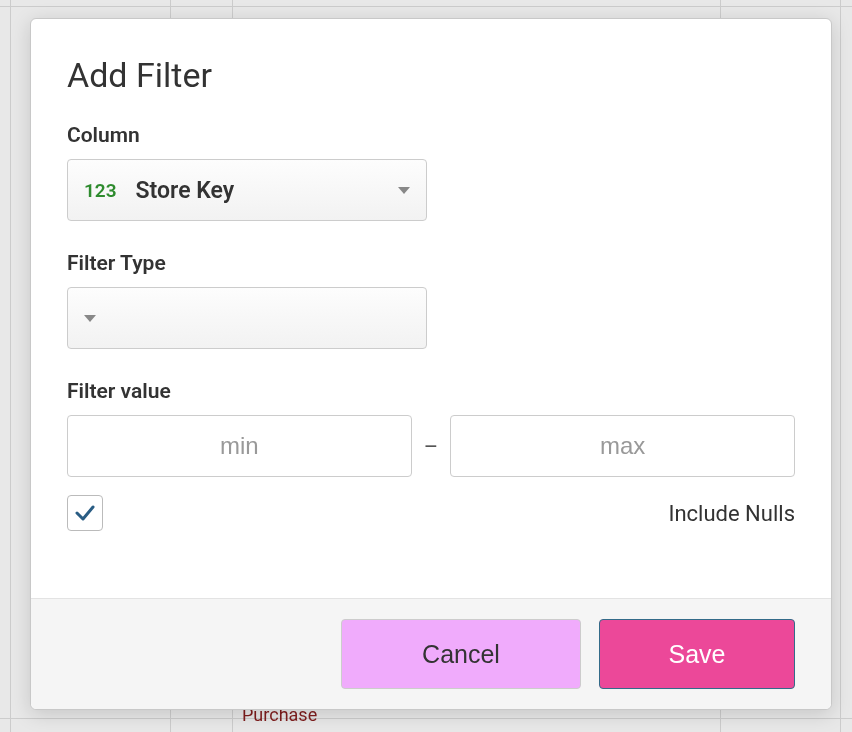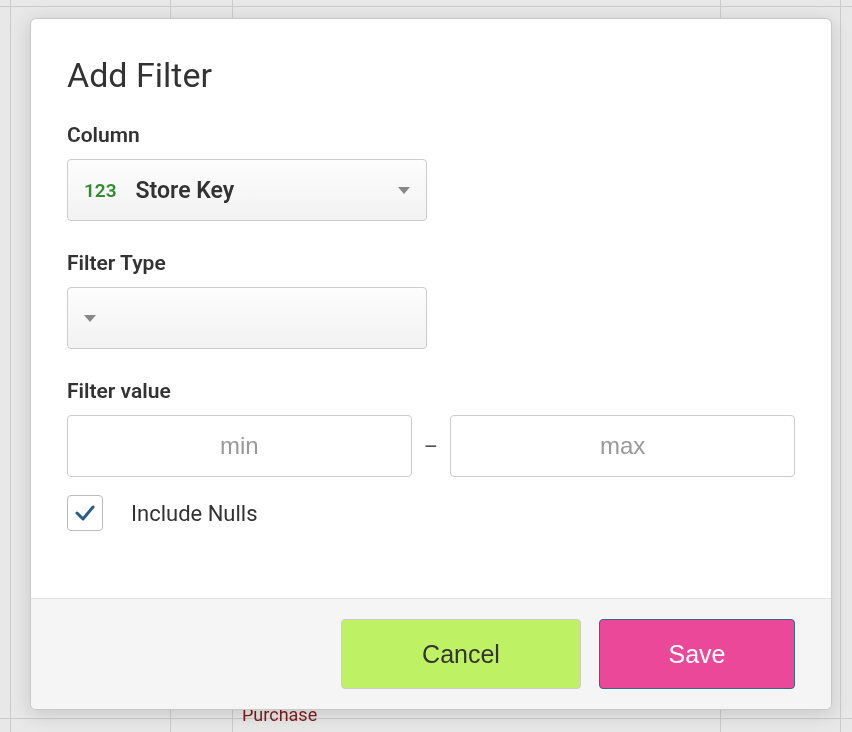--- a/index.html
+++ b/index.html
@@ -129,20 +129,21 @@
       color: #999;
     }
     .range-sep {
       font-size: 22px;
       color: #555;
     }
     .checkbox-row {
       display: flex;
       align-items: center;
       gap: 28px;
+      justify-content: space-between;
     }
     .checkbox {
       width: 36px;
       height: 36px;
       border: 1px solid #bbb;
       border-radius: 4px;
       background: #fff;
       display: flex;
       align-items: center;
       justify-content: center;
@@ -172,21 +173,21 @@
       font-weight: 500;
       cursor: pointer;
       border: 1px solid #ccc;
       padding: 0 10px;
       display: flex;
       align-items: center;
       justify-content: center;
     }
     .btn-cancel {
       width: 240px;
-      background: #bef264;
+      background: #f0abfc;
       color: #333;
     }
     .btn-save {
       width: 196px;
       background: #ec4899;
       border-color: #336b89;
       color: #fff;
     }
   </style>
 </head>

